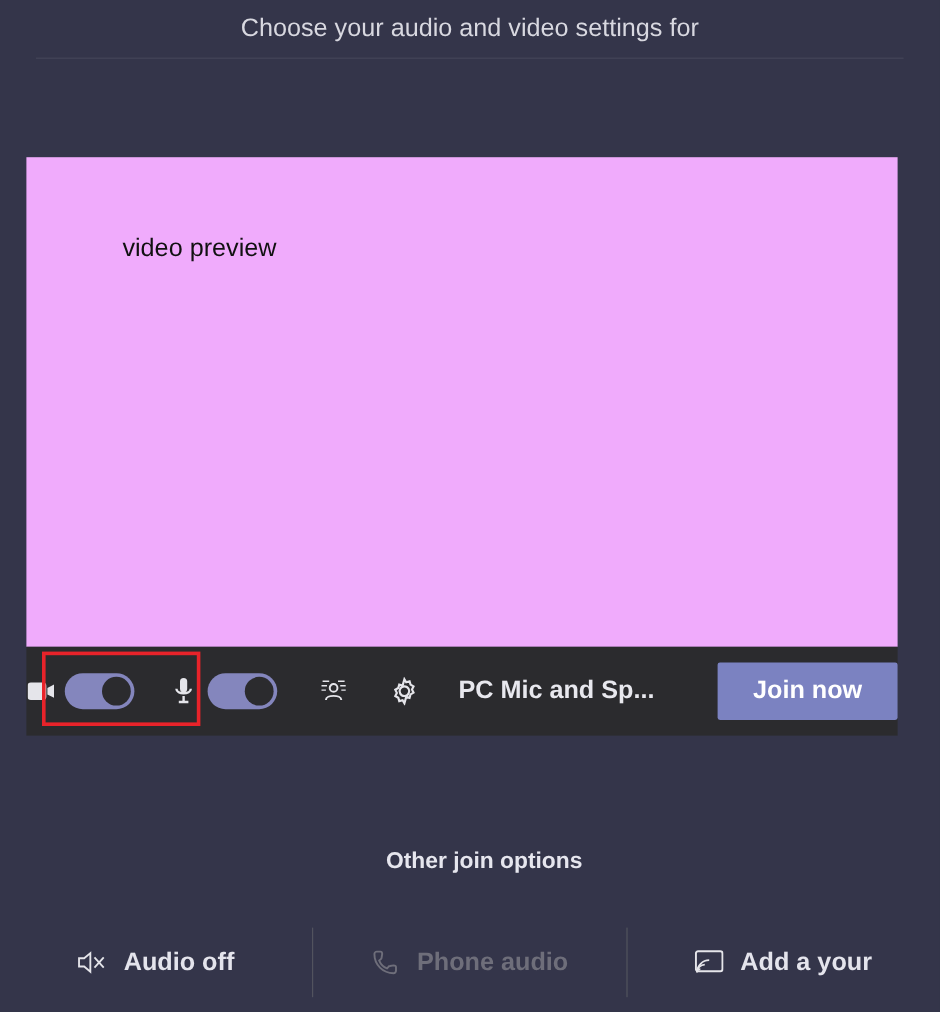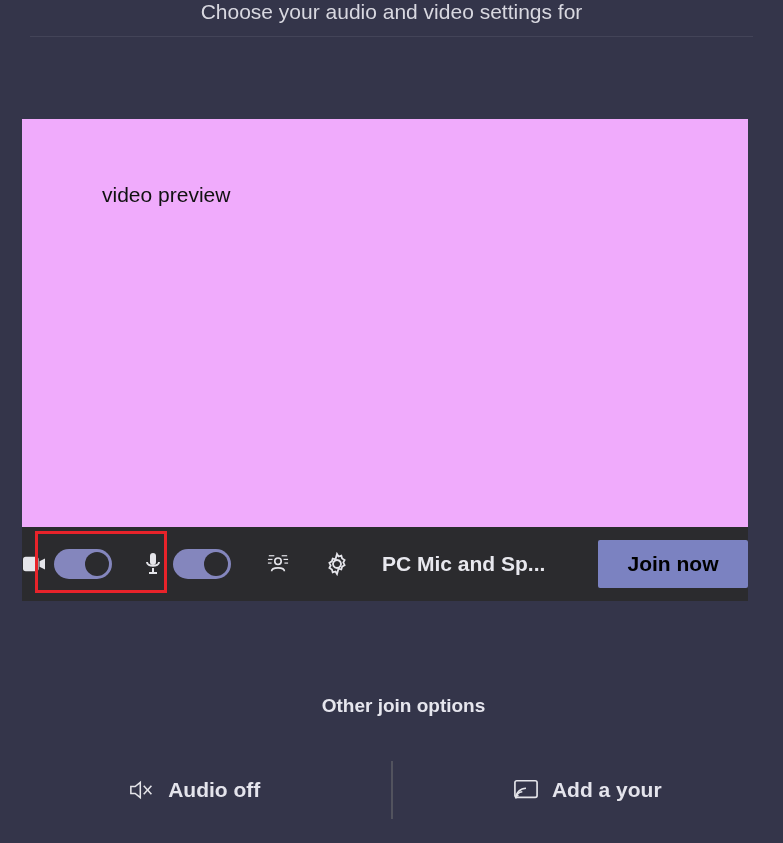--- a/index.html
+++ b/index.html
@@ -10,21 +10,21 @@
     body {
       width: 783px;
       height: 843px;
       background: #34354a;
       font-family: 'Segoe UI', Tahoma, Geneva, sans-serif;
       color: #e0e0e0;
       overflow: hidden;
     }
     .header {
       text-align: center;
-      padding-top: 0;
+      padding-top: 12px;
       padding-bottom: 12px;
       font-size: 21px;
       font-weight: 400;
       color: #d8d8e0;
     }
     .header-divider {
       height: 1px;
       background: rgba(255,255,255,0.08);
       margin: 0 30px;
     }
@@ -110,21 +110,21 @@
       font-weight: 600;
       color: #e8e8ee;
       white-space: nowrap;
       overflow: hidden;
       text-overflow: ellipsis;
       max-width: 178px;
       margin-left: 4px;
     }
     .join-button {
       background: #7b82c1;
-      color: #000000;
+      color: #ffffff;
       font-size: 21px;
       font-weight: 600;
       border: none;
       padding: 10px 28px;
       cursor: pointer;
       border-radius: 2px;
       margin-left: auto;
       height: 48px;
       width: 150px;
     }
@@ -241,20 +241,28 @@
     <span class="icon-wrap">
       <svg width="26" height="22" viewBox="0 0 28 22">
         <path d="M1 7 L6 7 L12 2 L12 20 L6 15 L1 15 Z" fill="none" stroke="#e5e5ea" stroke-width="1.8"></path>
         <line x1="16" y1="6" x2="25" y2="16" stroke="#e5e5ea" stroke-width="1.8"></line>
         <line x1="25" y1="6" x2="16" y2="16" stroke="#e5e5ea" stroke-width="1.8"></line>
       </svg>
     </span>
     <span>Audio off</span>
   </div>
   <div class="divider"></div>
+  <div class="option-item disabled">
+    <span class="icon-wrap">
+      <svg width="24" height="24" viewBox="0 0 24 24">
+        <path d="M5 3 C4 3 3 4 3 5 C3 14 10 21 19 21 C20 21 21 20 21 19 L21 16 C21 15 20 14.5 19 14.5 L16 15 C15.5 15 15 15.2 14.7 15.7 L13.5 17 C11 16 8 13 7 10.5 L8.3 9.3 C8.8 9 9 8.5 9 8 L9.5 5 C9.5 4 9 3 8 3 Z" fill="none" stroke="#6e6e7a" stroke-width="1.6"></path>
+      </svg>
+    </span>
+    <span>Phone audio</span>
+  </div>
   <div class="divider"></div>
   <div class="option-item">
     <span class="icon-wrap">
       <svg width="26" height="22" viewBox="0 0 26 22">
         <rect x="1" y="1" width="24" height="18" rx="2" fill="none" stroke="#e5e5ea" stroke-width="1.8"></rect>
         <path d="M2 20 a3 3 0 0 1 3 -3" fill="none" stroke="#e5e5ea" stroke-width="1.6"></path>
         <path d="M2 20 a7 7 0 0 1 7 -7" fill="none" stroke="#e5e5ea" stroke-width="1.6"></path>
         <path d="M2 20 a11 11 0 0 1 11 -11" fill="none" stroke="#e5e5ea" stroke-width="1.6"></path>
       </svg>
     </span>

